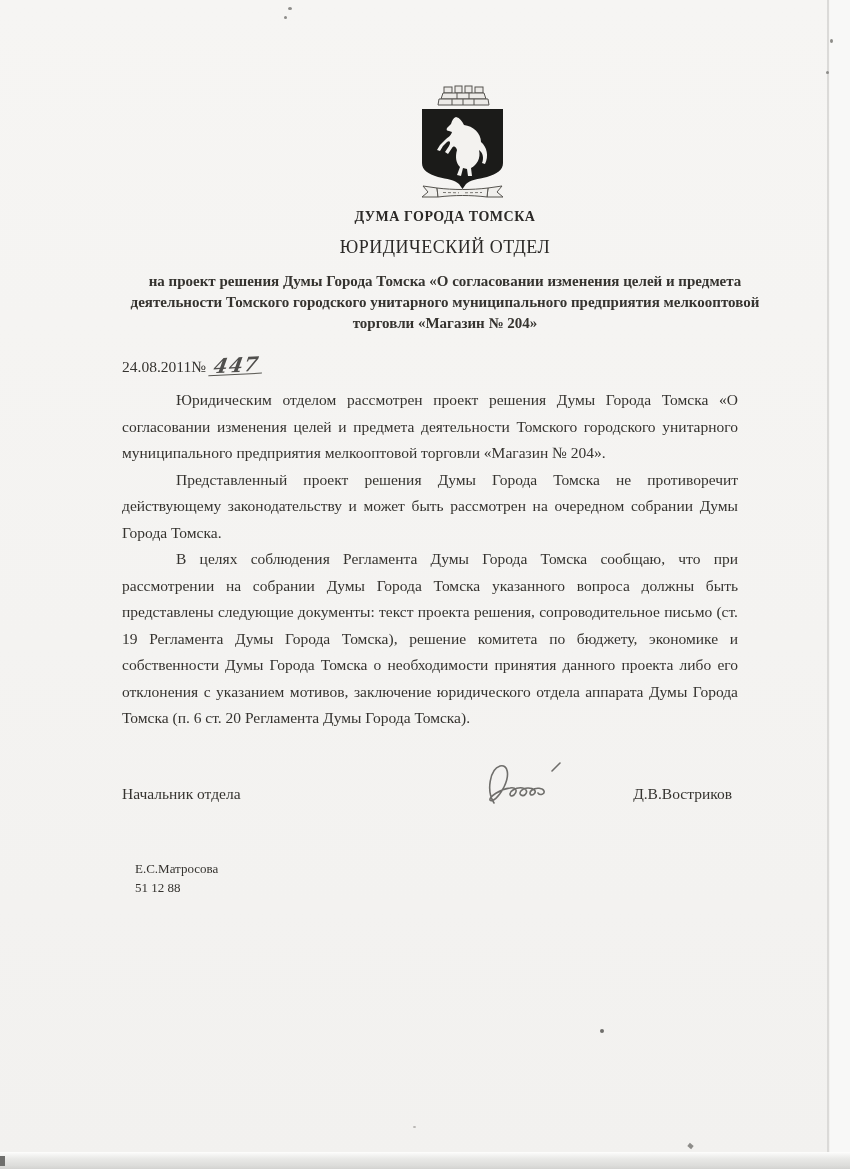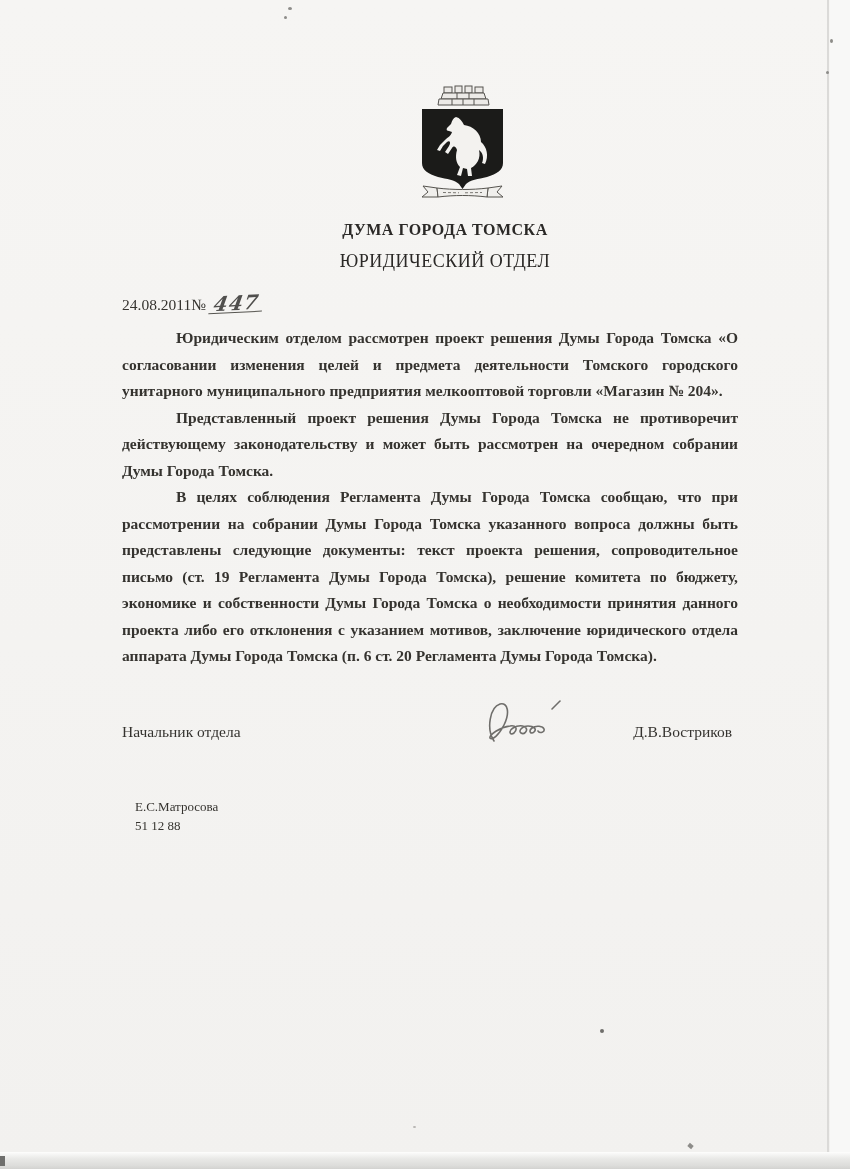--- a/index.html
+++ b/index.html
@@ -26,33 +26,33 @@
   .s3{left:830px;top:39px;width:3px;height:4px;}
   .s4{left:826px;top:71px;width:3px;height:3px;}
   .s5{left:600px;top:1029px;width:4px;height:4px;background:#6f6e6b;}
   .s6{left:688px;top:1144px;width:5px;height:4px;transform:rotate(40deg);border-radius:0;}
   .s7{left:413px;top:1126px;width:3px;height:2px;opacity:.6;}
   
   .emblem-wrap{padding-top:84px;text-align:center;}
   .emblem{display:inline-block;transform:translateX(38px);}
   
   .head-block{width:100%;text-align:center;padding-left:40px;box-sizing:border-box;color:#2b2927;}
-  .org-name{margin-top:19px;font-size:16px;font-weight:bold;letter-spacing:.5px;}
+  .org-name{margin-top:7px;font-size:14px;font-weight:bold;letter-spacing:.5px;}
   .department{margin-top:12px;font-size:18px;font-weight:normal;letter-spacing:.5px;}
   .doc-type{margin-top:14px;font-size:16.5px;font-weight:bold;}
   .subject{margin-top:13px;font-size:15px;font-weight:bold;line-height:21px;
     margin-left:112px;margin-right:72px;text-align:center;padding-left:0;}
   
   .content{position:relative;margin-left:122px;width:616px;}
   .meta-row{display:flex;justify-content:flex-start;align-items:flex-end;margin-top:23px;font-size:15.5px;}
   .doc-number{margin-right:-30px;white-space:nowrap;}
   .hand{display:inline-block;font-family:"DejaVu Serif",serif;font-style:italic;font-weight:bold;
     font-size:20px;line-height:16px;color:#504f4d;letter-spacing:1px;
     border-bottom:1.5px solid #55544f;padding:0 4px 1px 4px;transform:skewX(-12deg) rotate(-3deg);}
-  .body-text{margin-top:11px;font-weight:bold;}
+  .body-text{margin-top:11px;}
   .body-text p{margin:0;font-size:15.5px;line-height:26.5px;text-align:justify;text-indent:54px;}
   
   .sig-row{position:relative;margin-top:41px;font-size:15.5px;height:40px;}
   .sig-pos{position:absolute;left:0;top:12px;}
   .sig-name{position:absolute;right:6px;top:12px;}
   .sig-scribble{position:absolute;left:358px;top:-18px;}
   
   .executor{margin-top:46px;font-size:13px;line-height:19px;margin-left:13px;}
 </style>
 </head>
@@ -102,20 +102,21 @@
         <path d="M81 104 L95 102 L90 108 L96 113 L80 113 Z"></path>
         <path d="M30 104 C46 106 65 106 81 104 L80 113 C64 111 47 111 31 113 Z"></path>
         <line x1="36" y1="108.5" x2="52" y2="108.8" stroke="#7a7873" stroke-dasharray="3 2"></line>
         <line x1="58" y1="108.8" x2="75" y2="108.5" stroke="#7a7873" stroke-dasharray="3 2"></line>
       </g>
     </svg>
   </div>
 
   <div class="head-block org-name">ДУМА ГОРОДА ТОМСКА</div>
   <div class="head-block department">ЮРИДИЧЕСКИЙ ОТДЕЛ</div>
+  <div class="subject">на проект решения Думы Города Томска «О согласовании изменения целей и предмета деятельности Томского городского унитарного муниципального предприятия мелкооптовой торговли «Магазин № 204»</div>
 
   <div class="content">
 
     <div class="meta-row">
       <span class="doc-date">24.08.2011</span>
       <span class="doc-number">
         <span>№</span>
         <span class="hand">447</span>
       </span>
     </div>

